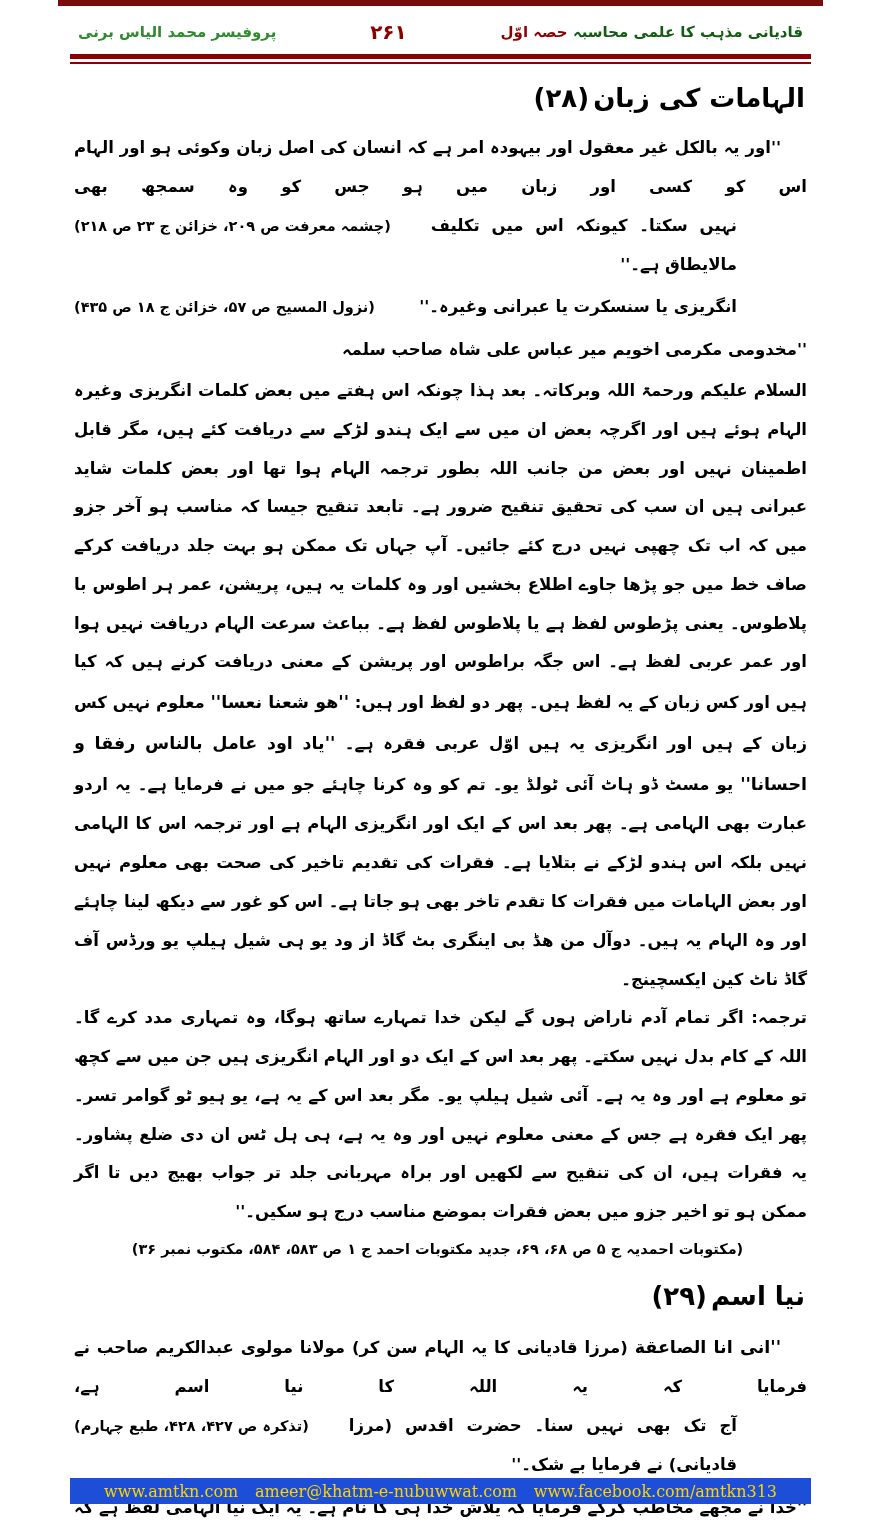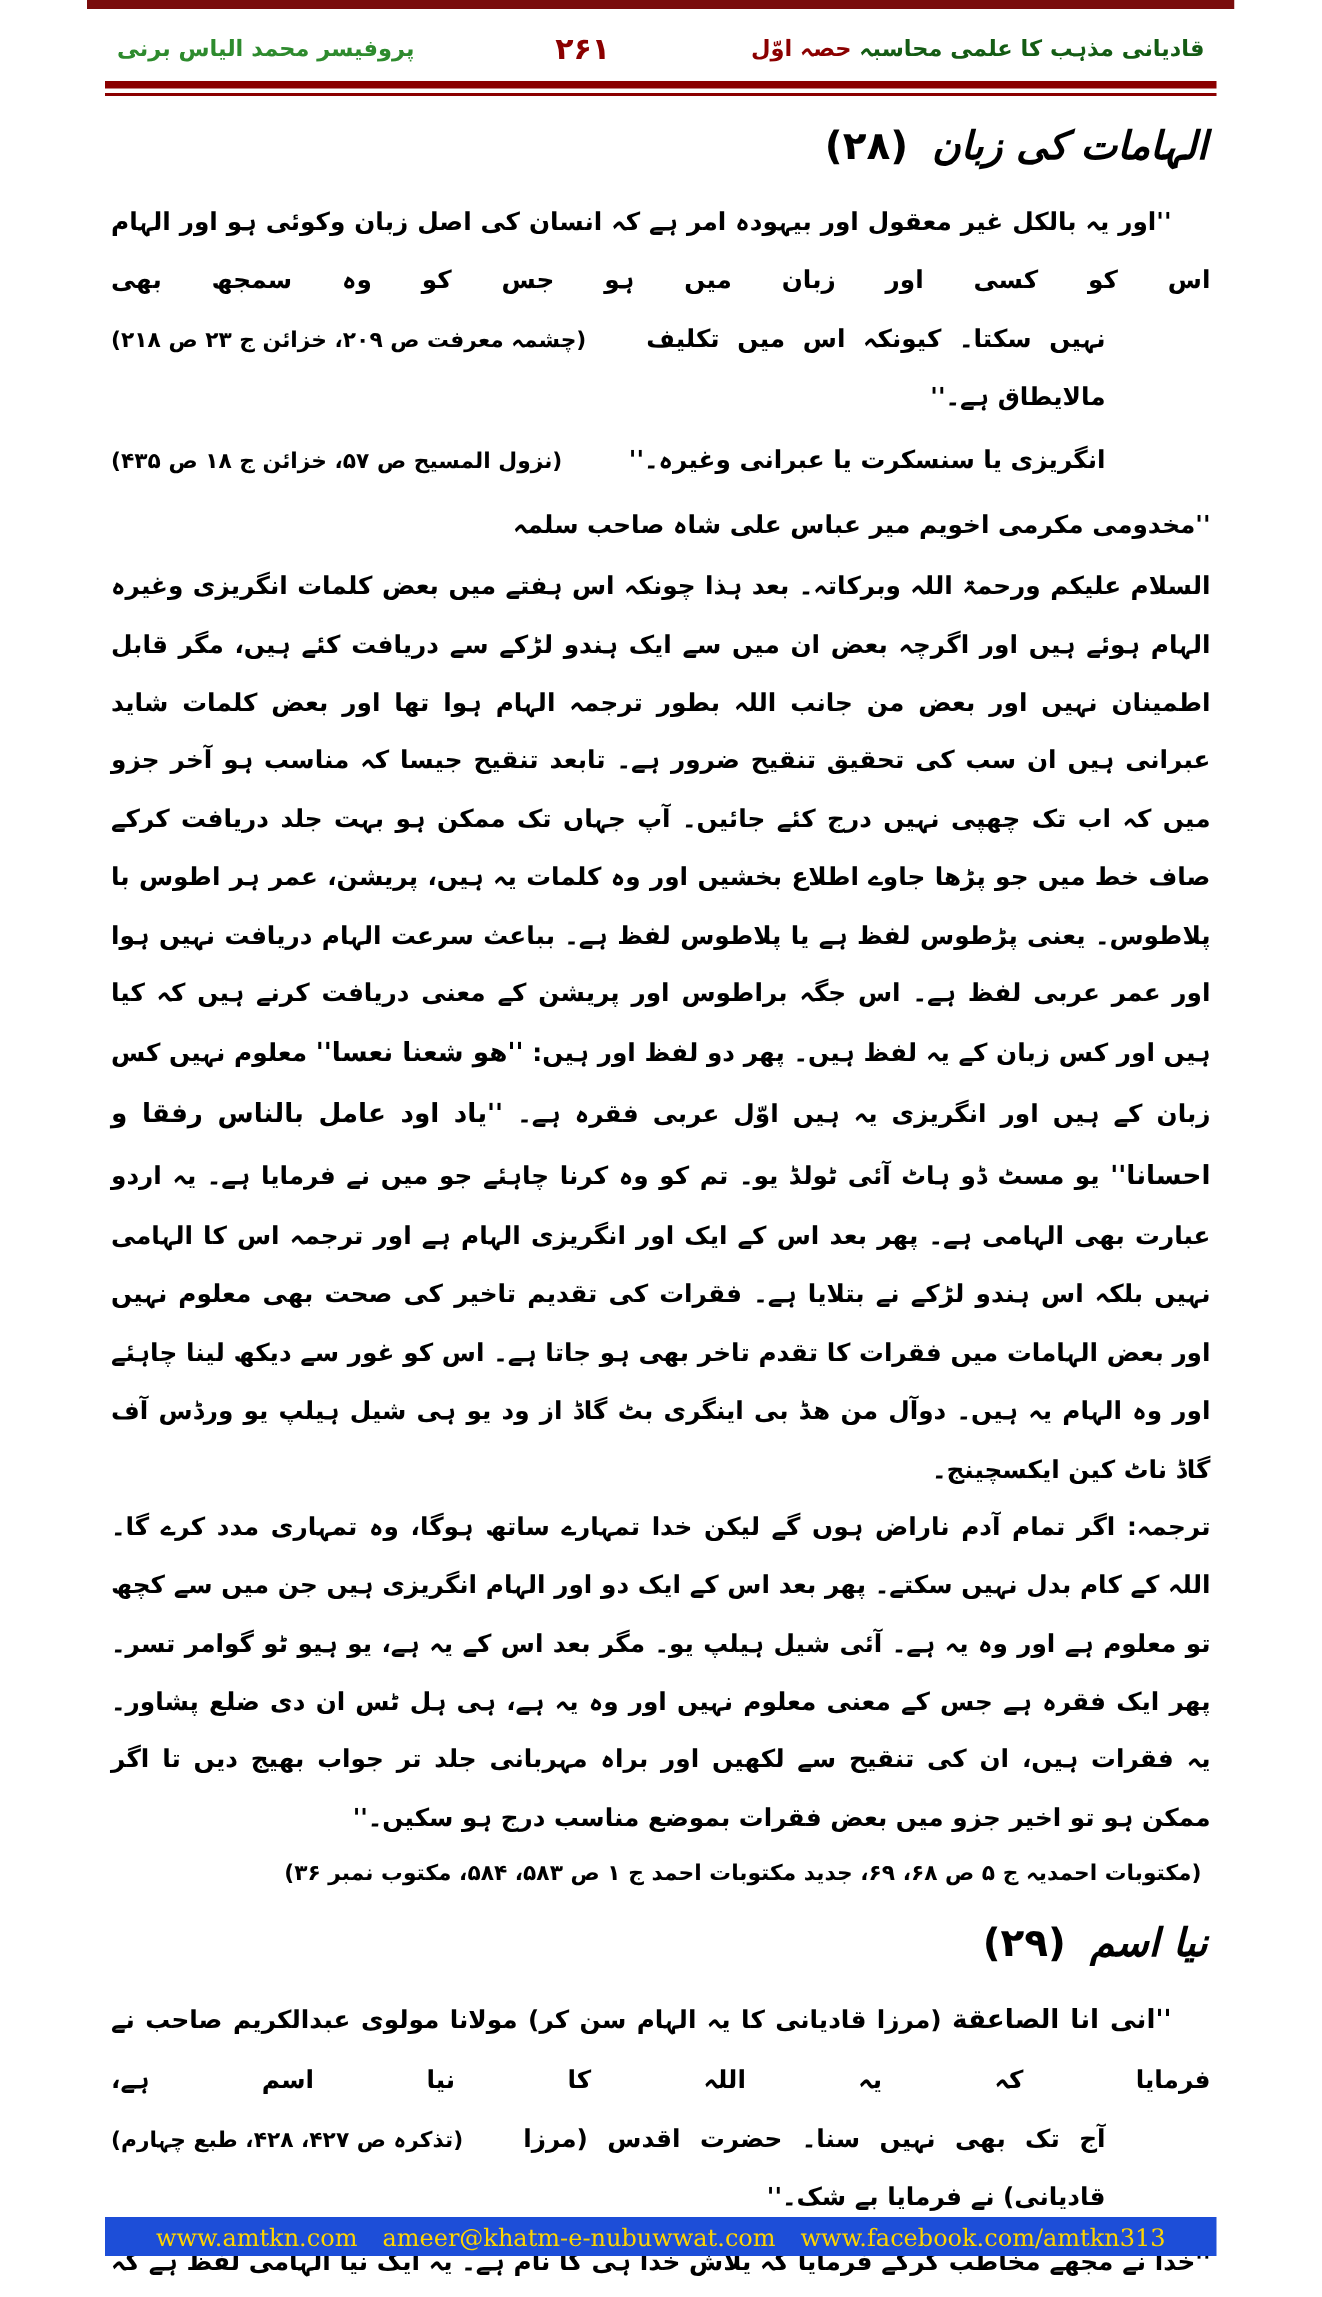--- a/index.html
+++ b/index.html
@@ -18,29 +18,29 @@
   .btitle { font-size:15px; font-weight:bold; direction:rtl; }
   .btitle .t-main { color:#145c14; }
   .btitle .t-part { color:#8b0000; }
   .rules { margin:6px 12px 0 12px; height:10px; border-top:5px solid #8b0000; border-bottom:2px solid #8b0000; }
 
   .body {
     direction:rtl; padding:4px 16px 0 16px; color:#000;
     font-size:16.5px; font-weight:bold; line-height:2.35; text-align:justify;
   }
   .heading {
-    display:flex; direction:ltr; justify-content:flex-end; gap:16px;
+    display:flex; direction:ltr; justify-content:flex-end; gap:4px;
     font-size:26px; font-weight:bold; line-height:1.9; margin:6px 2px 6px 0;
   }
-  .heading .h-title { direction:rtl;font-style:italic; }
+  .heading .h-title { direction:rtl; }
   .qline1 { text-indent:26px; text-align:justify; text-align-last:justify; }
   .qrow { display:flex; justify-content:space-between; align-items:baseline; margin-bottom:4px; }
   .qtail { margin-left:40px; padding-right:70px; }
   .cite { font-size:14.5px; white-space:nowrap; }
-  .cite-line { text-align:right; margin:0 6px 6px 0; font-size:14.5px; }
+  .cite-line { text-align:center; margin:0 6px 6px 0; font-size:14.5px; }
   .salutation { text-align:right; margin:2px 0; }
   .para { text-align:justify; }
   .naskh-bold { font-size:17.5px; letter-spacing:0.5px; }
   .footer {
     position:absolute; left:12px; right:12px; bottom:27px; height:26px;
     background:#1d4ed8; display:flex; justify-content:space-between; align-items:center;
     padding:0 34px; direction:ltr;
     font-family:"DejaVu Serif", serif; font-size:16px; color:#ffd400;
   }
   .footer .flink { cursor:pointer; white-space:nowrap; }

